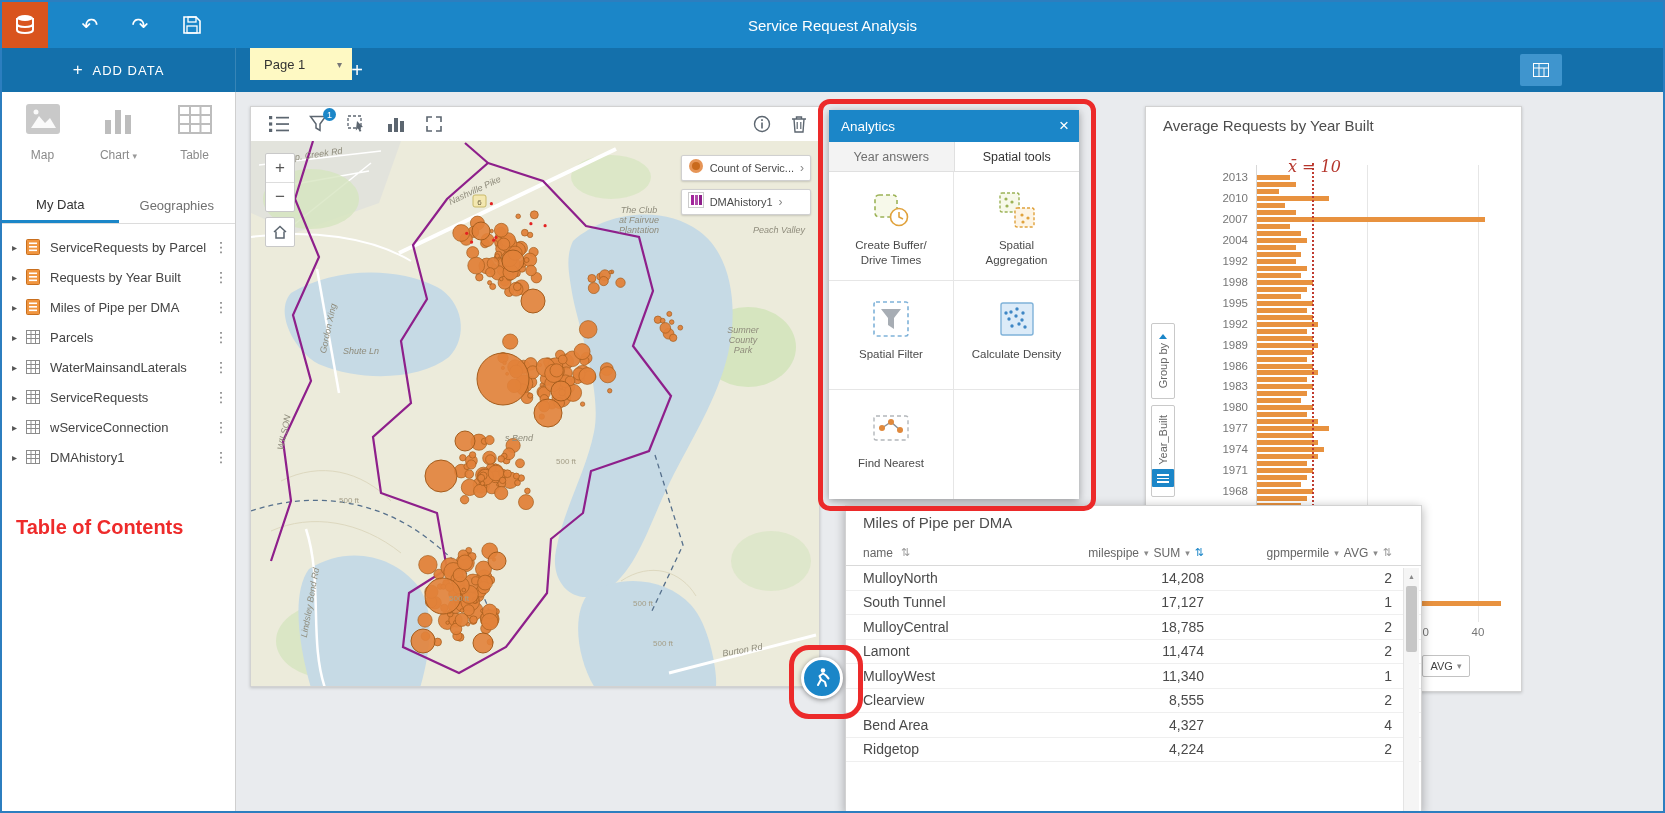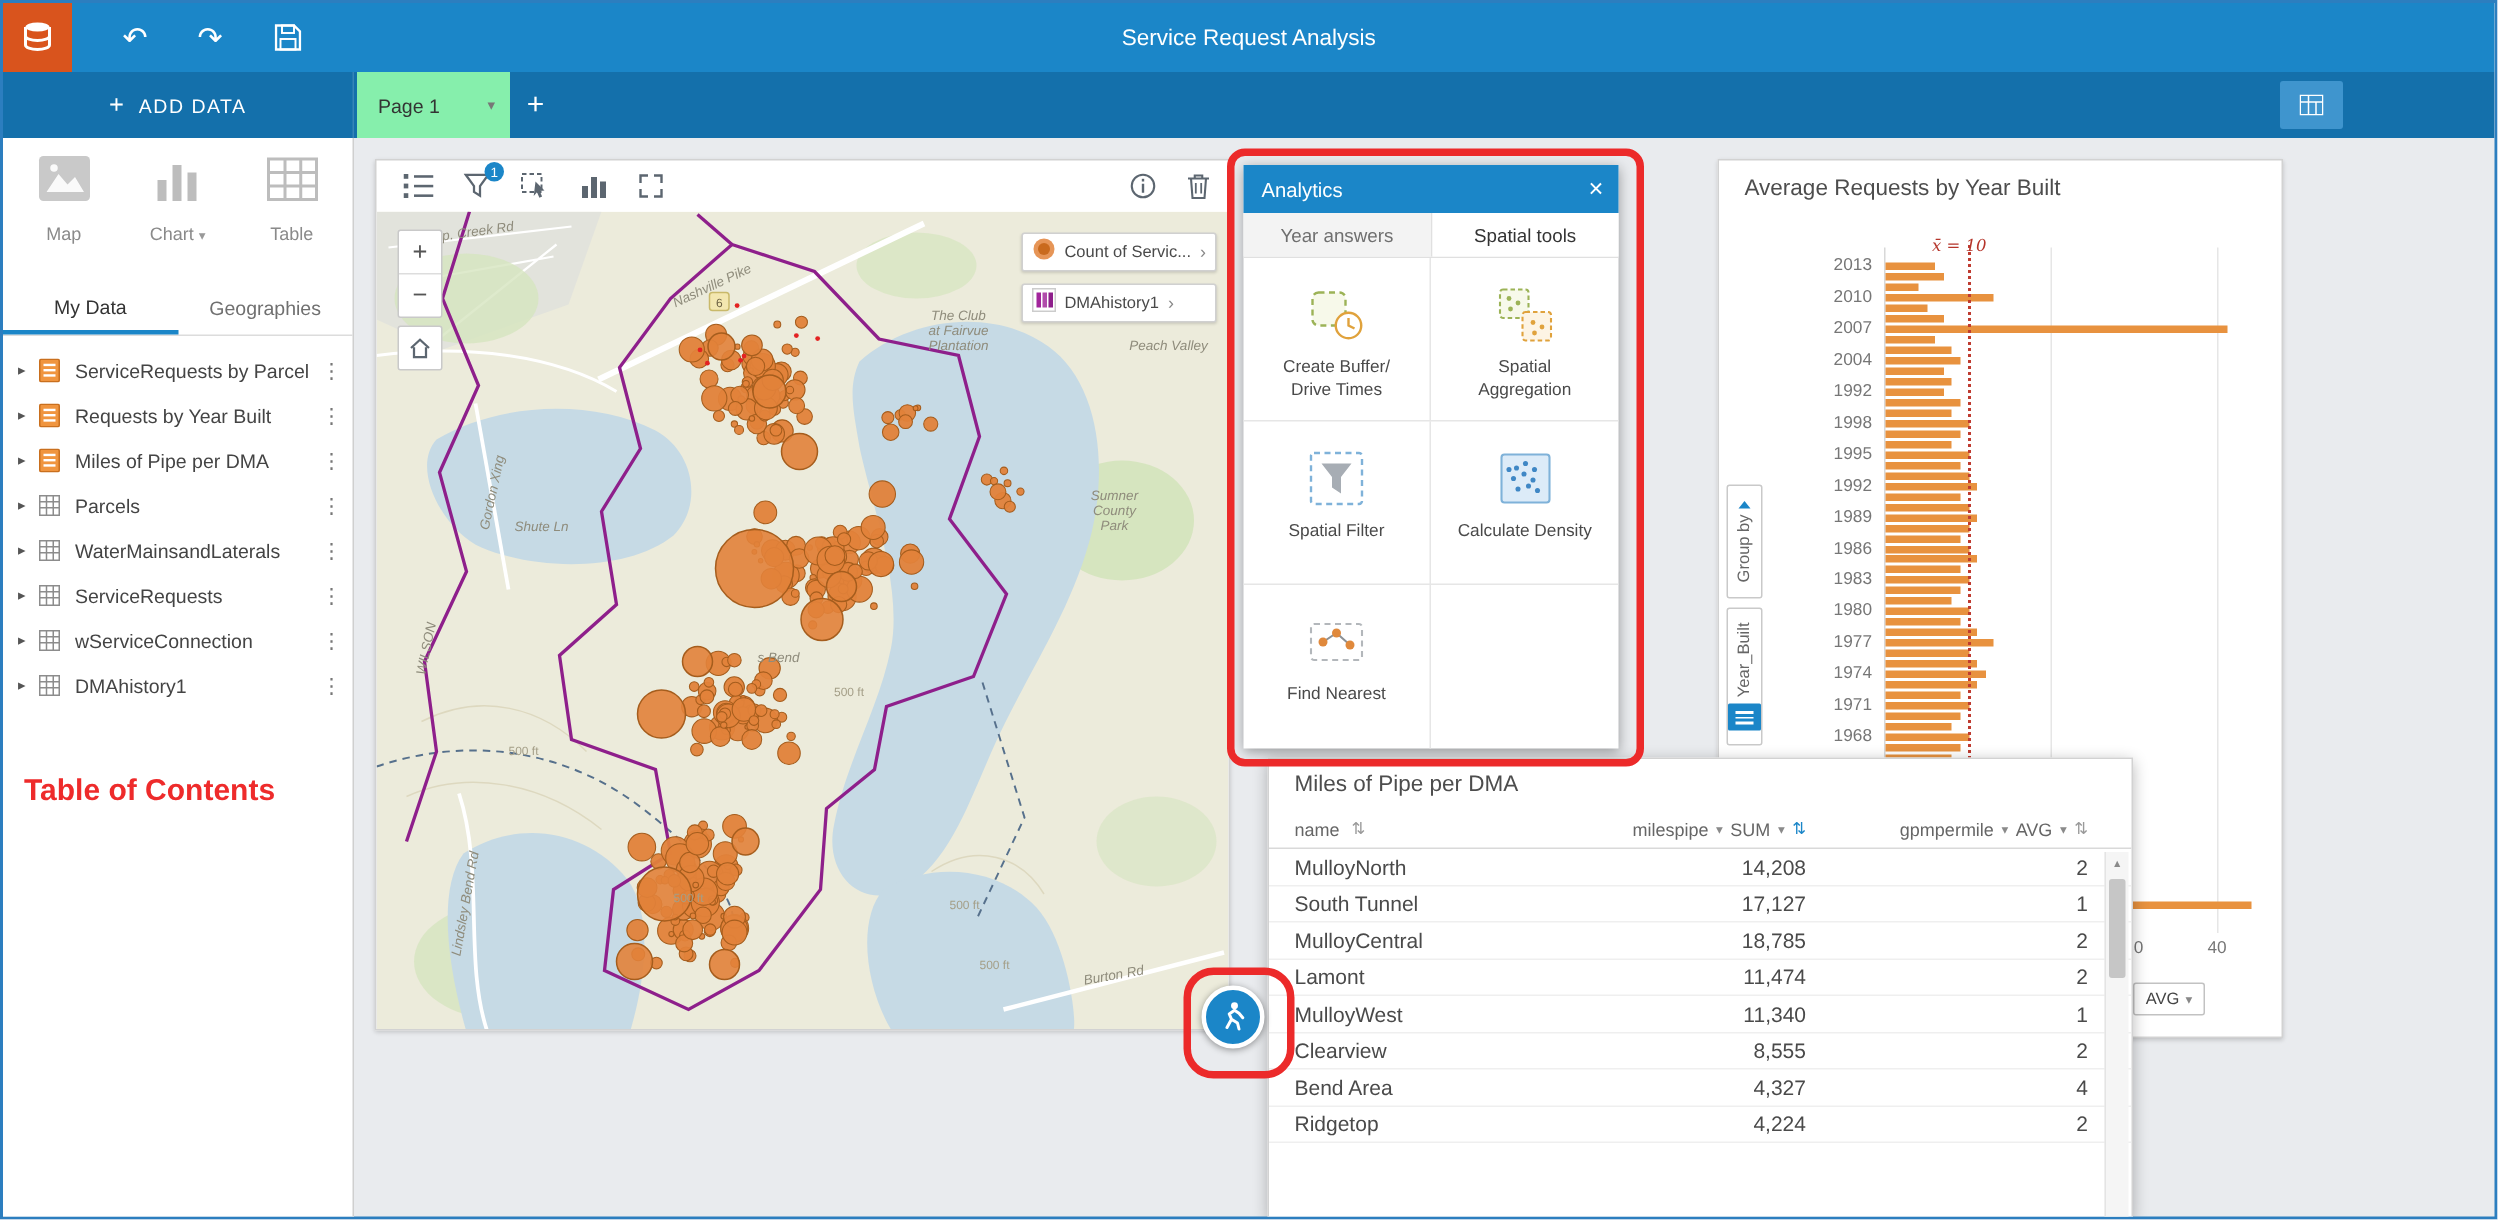--- a/index.html
+++ b/index.html
@@ -9,21 +9,21 @@
   
   #topbar{left:0;top:0;width:100%;height:46px;background:#1b86c8;z-index:6;}
   #logo{left:0;top:0;width:46px;height:46px;background:#d9541d;display:flex;align-items:center;justify-content:center;}
   .tb-btn{top:0;height:46px;width:40px;display:flex;align-items:center;justify-content:center;color:#fff;font-size:20px;cursor:pointer;}
   #app-title{left:0;top:0;width:100%;height:46px;display:flex;align-items:center;justify-content:center;color:#fff;font-size:15px;pointer-events:none;}
   
   #bar2{left:0;top:46px;width:100%;height:44px;background:#1470ab;z-index:6;}
   #add-data{left:0;top:0;width:233px;height:44px;display:flex;align-items:center;justify-content:center;color:#fff;
             font-size:13px;letter-spacing:1px;cursor:pointer;border-right:1px solid rgba(255,255,255,.15);}
   #add-plus{font-size:17px;margin-right:9px;font-weight:400;}
-  #page-tab{left:236px;top:0;width:102px;height:44px;background:#86efac;display:flex;align-items:center;padding:0 10px 0 14px;box-sizing:border-box;font-size:13px;color:#333;cursor:pointer;}
+  #page-tab{left:248px;top:0;width:102px;height:32px;background:#fef9c3;display:flex;align-items:center;padding:0 10px 0 14px;box-sizing:border-box;font-size:13px;color:#333;cursor:pointer;}
   #page-tab .caret{margin-left:auto;color:#777;font-size:10px;}
   #new-page{left:338px;top:0;width:34px;height:44px;display:flex;align-items:center;justify-content:center;color:#fff;font-size:20px;cursor:pointer;}
   #grid-btn{left:1518px;top:6px;width:42px;height:32px;background:#3f95ce;display:flex;align-items:center;justify-content:center;cursor:pointer;border-radius:2px;}
   
   #sidebar{left:0;top:90px;width:233px;height:723px;background:#fff;border-right:1px solid #cfcfcf;z-index:5;}
   .create-item{top:10px;width:77px;height:76px;display:flex;flex-direction:column;align-items:center;cursor:pointer;}
   .create-item .lbl{margin-top:6px;font-size:12px;color:#8a8a8a;}
   #side-tabs{left:0;top:96px;width:233px;height:36px;display:flex;border-bottom:1px solid #dcdcdc;box-sizing:border-box;}
   .side-tab{flex:1;display:flex;align-items:center;justify-content:center;font-size:13px;color:#707070;cursor:pointer;box-sizing:border-box;}
   .side-tab.active{color:#333;border-bottom:3px solid #1b86c8;}
@@ -61,21 +61,21 @@
   .an-tab.active{background:#fff;color:#333;}
   #tools-grid{left:0;top:62px;width:250px;height:327px;display:grid;grid-template-columns:125px 125px;grid-template-rows:109px 109px 109px;}
   .tool-cell{display:flex;flex-direction:column;align-items:center;padding-top:16px;box-sizing:border-box;border-right:1px solid #e6e6e6;border-bottom:1px solid #e6e6e6;cursor:pointer;}
   .tool-cell:nth-child(2n){border-right:none;}
   .tool-cell:nth-child(5),.tool-cell:nth-child(6){border-bottom:none;}
   .tool-ic{height:44px;display:flex;align-items:center;}
   .tool-label{margin-top:6px;font-size:11.5px;color:#4a4a4a;text-align:center;white-space:pre-line;line-height:1.3;}
   
   #chart-card{left:1143px;top:104px;width:377px;height:586px;z-index:1;overflow:hidden;}
   #chart-title{left:17px;top:10px;font-size:15px;color:#4d4d4d;}
-  #mean-label{left:142px;top:50px;font-size:11px;color:#b5352b;font-style:italic;font-family:"DejaVu Serif",serif;}
+  #mean-label{left:142px;top:50px;font-size:16px;color:#b5352b;font-style:italic;font-family:"DejaVu Serif",serif;}
   #chart-plot{left:0;top:0;width:100%;height:100%;}
   .vline{position:absolute;width:1px;}
   .bar{position:absolute;background:#e8923f;}
   .ytick{position:absolute;text-align:right;font-size:11.5px;color:#767676;}
   .xtick{position:absolute;text-align:center;font-size:11.5px;color:#767676;}
   .meanline{position:absolute;width:0;border-left:2px dotted #bf3b30;}
   .vbtn{position:absolute;width:24px;background:#fff;border:1px solid #c9c9c9;border-radius:2px;display:flex;flex-direction:column;align-items:center;justify-content:center;cursor:pointer;box-sizing:border-box;}
   .vtext{writing-mode:vertical-rl;transform:rotate(180deg);font-size:11px;color:#666;}
   .tri-up{width:0;height:0;border-left:4px solid transparent;border-right:4px solid transparent;border-bottom:5px solid #1b86c8;margin-bottom:4px;}
   #yf-grip{width:22px;height:18px;background:#1b86c8;margin-top:5px;display:flex;flex-direction:column;align-items:center;justify-content:center;gap:2px;border-radius:1px;}

